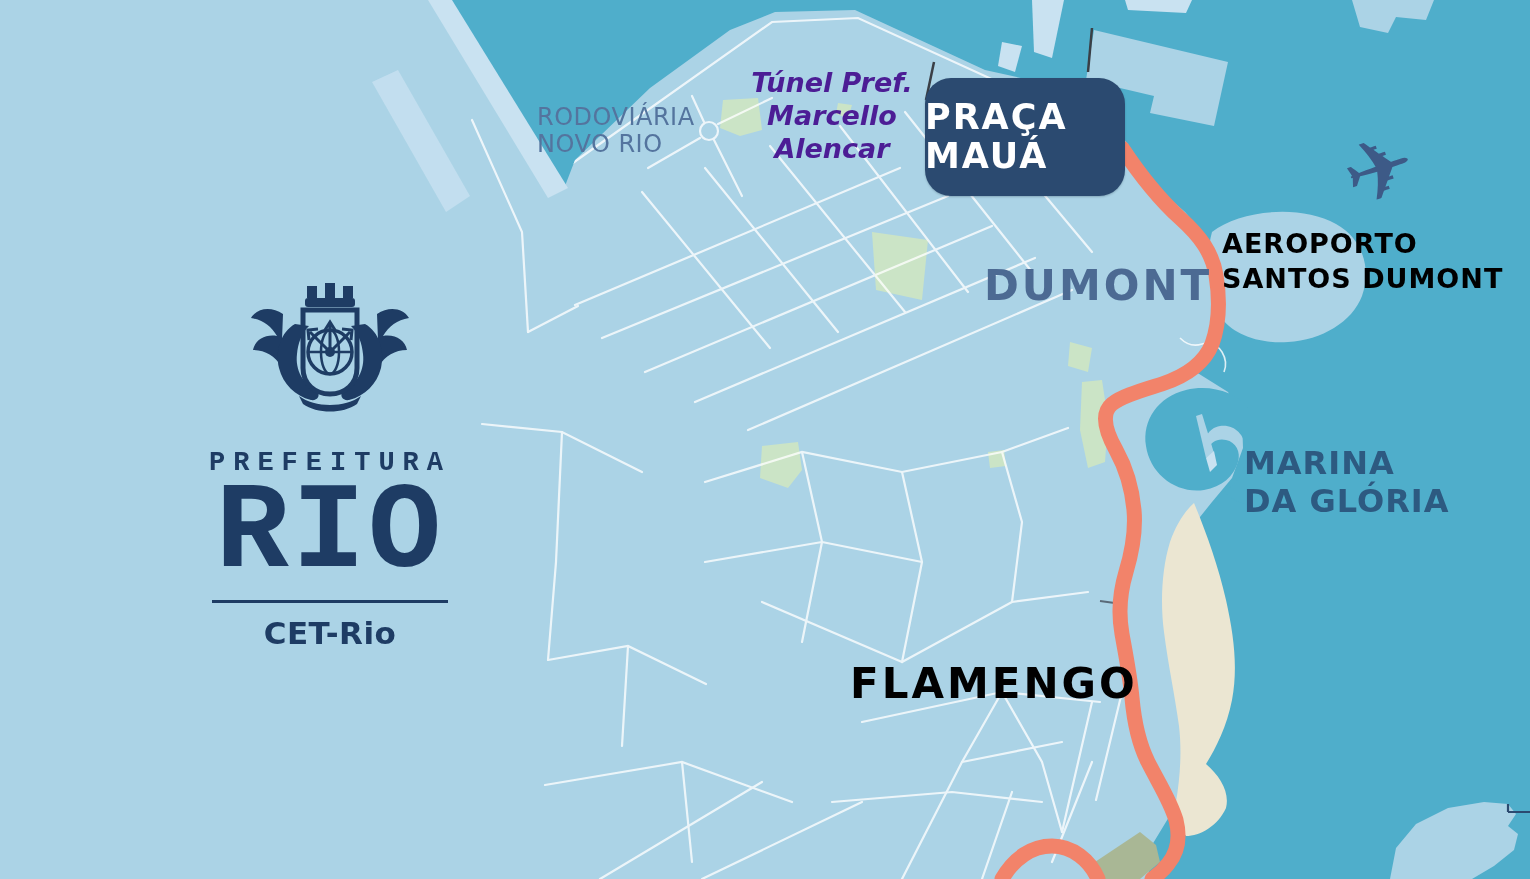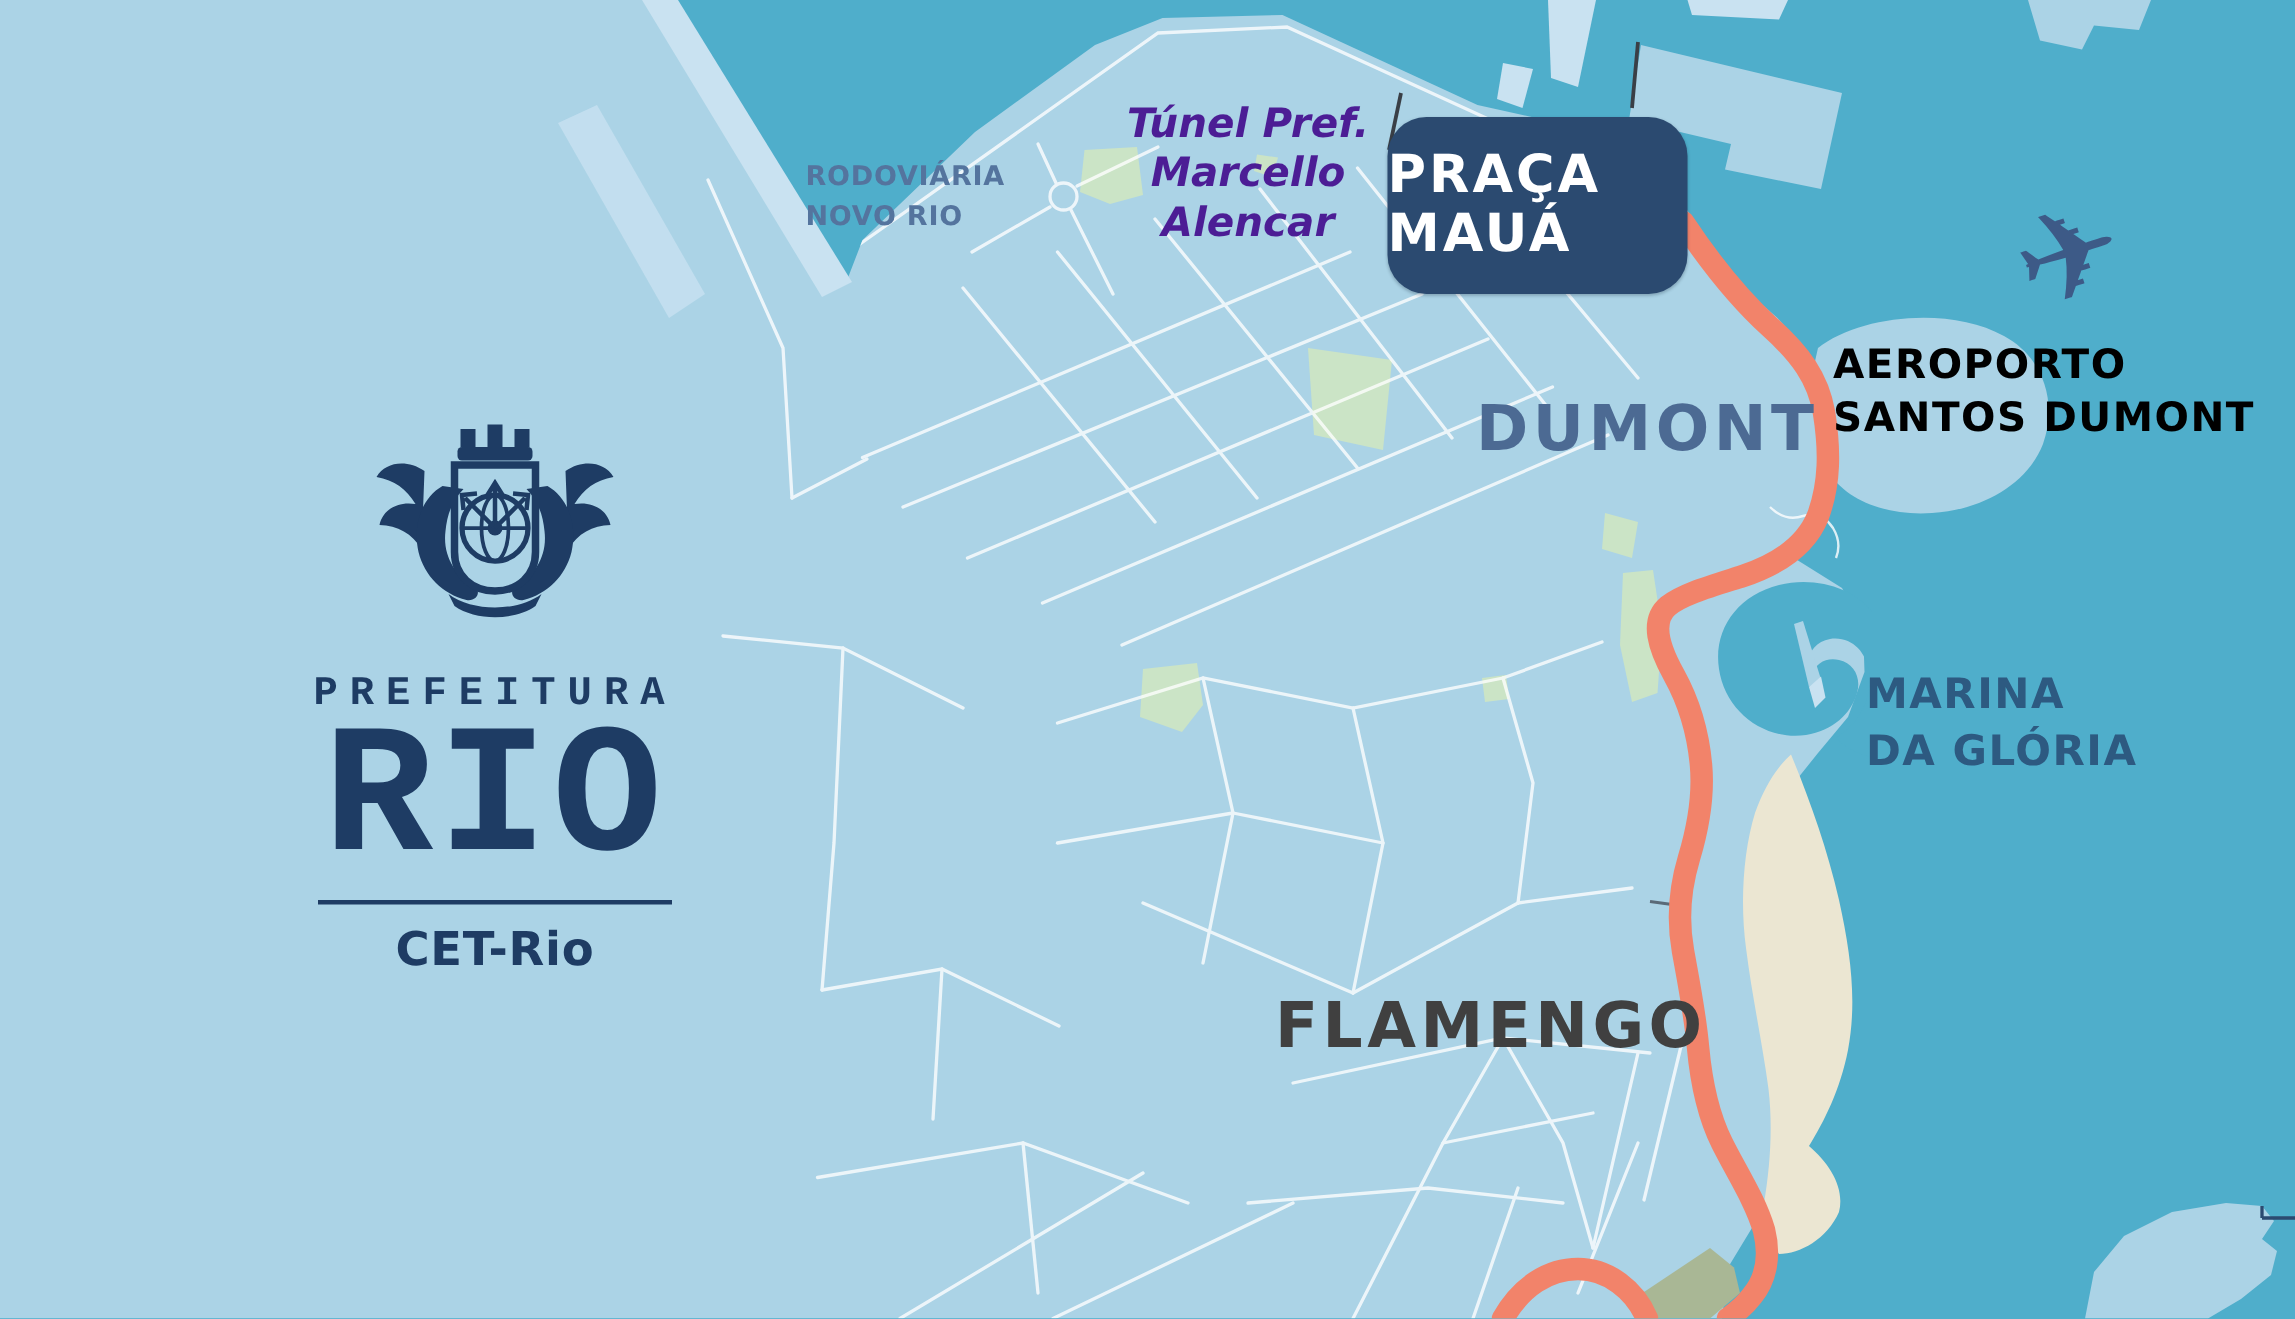--- a/index.html
+++ b/index.html
@@ -3,29 +3,29 @@
 <meta charset="utf-8">
 <style>
   html,body{margin:0;padding:0;background:#4FAECB;}
   .stage{
     position:relative;width:1530px;height:879px;overflow:hidden;
     font-family:"DejaVu Sans","Liberation Sans",sans-serif;
     -webkit-font-smoothing:antialiased;
   }
   .map-svg{position:absolute;left:0;top:0;width:1530px;height:879px;display:block;}
   .lbl{position:absolute;white-space:pre;}
-  .lbl-rodoviaria{left:537px;top:104px;font-size:18px;font-weight:bold;line-height:27px;
+  .lbl-rodoviaria{left:537px;top:104px;font-size:24px;font-weight:normal;line-height:27px;
     letter-spacing:.5px;color:#54749E;}
   .lbl-tunel{left:722px;top:66px;width:220px;text-align:center;font-size:27px;font-weight:600;
     font-style:italic;line-height:33px;color:#4c1d95;}
   .lbl-centro{left:984px;top:261px;font-size:42px;font-weight:bold;letter-spacing:3px;color:#4C6A93;}
-  .lbl-flamengo{left:850px;top:659px;font-size:42px;font-weight:bold;letter-spacing:3px;color:#404040;}
+  .lbl-flamengo{left:850px;top:659px;font-size:42px;font-weight:bold;letter-spacing:3px;color:#000000;}
   .lbl-aeroporto{left:1222px;top:226px;width:302px;text-align:left;font-size:27px;
     font-weight:bold;line-height:35px;letter-spacing:1px;color:#000000;}
-  .lbl-marina{left:1244px;top:444px;font-size:28px;font-weight:bold;line-height:38px;
+  .lbl-marina{left:1244px;top:444px;font-size:32px;font-weight:bold;line-height:38px;
     letter-spacing:1px;color:#2D5A81;}
   .badge{position:absolute;left:925px;top:78px;width:200px;height:118px;border-radius:26px;
     background:#2B4A70;display:flex;flex-direction:column;justify-content:center;
     gap:4px;box-shadow:0 1px 2px rgba(20,40,60,.25);}
   .badge span{color:#FFFFFF;font-size:35px;font-weight:bold;letter-spacing:2px;line-height:1;}
   .plane{position:absolute;left:1344px;top:128px;font-size:84px;line-height:1;color:#3D5A87;
     transform:rotate(-18deg);}
   .logo{position:absolute;left:180px;top:276px;width:300px;color:#1E3C64;text-align:center;}
   .crest{display:block;margin:0 auto;width:175px;height:150px;}
   .logo-prefeitura{margin-top:22px;font-size:27px;font-weight:bold;letter-spacing:8px;font-family:Liberation Mono, monospace;}

